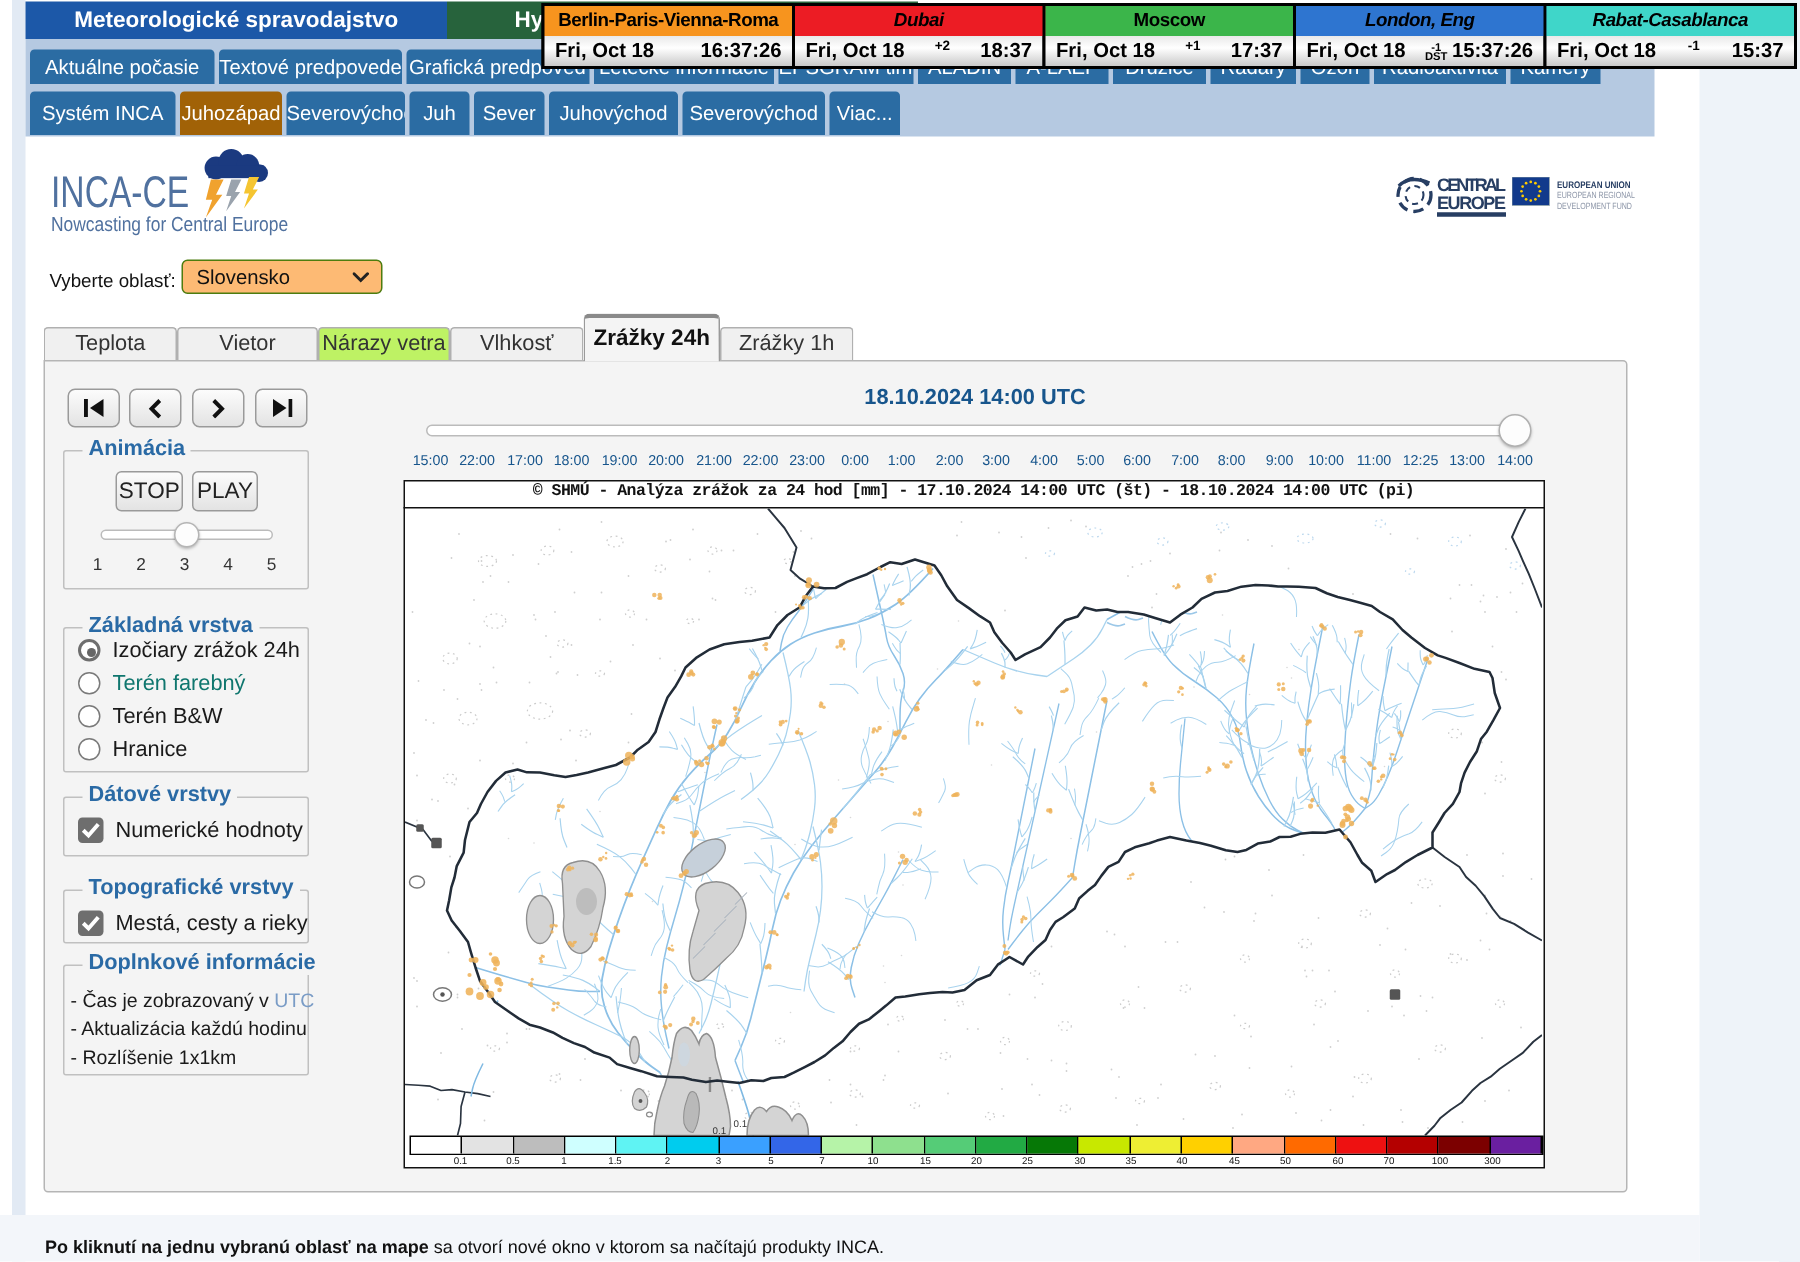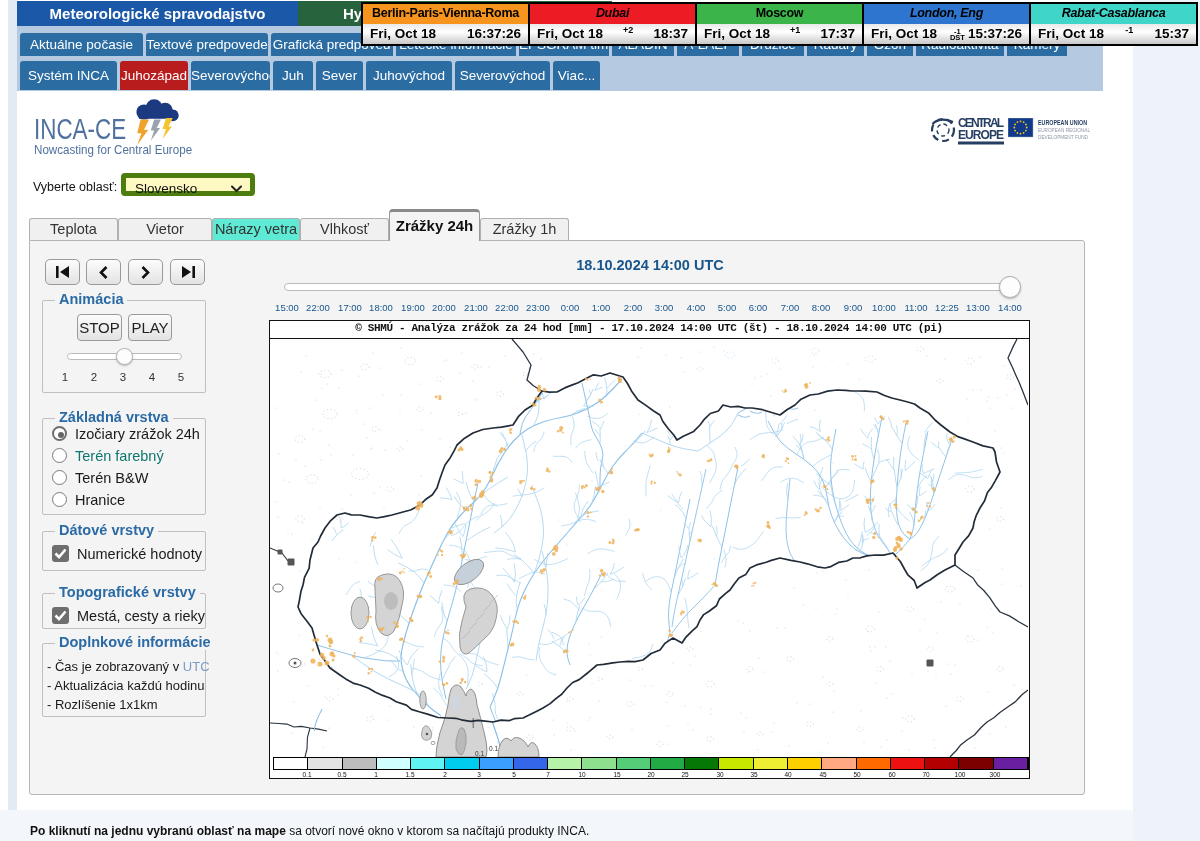--- a/index.html
+++ b/index.html
@@ -18,21 +18,21 @@
 <div class="abs" style="left:396px;top:33px;width:120px;height:23px;background:#2b6ca3;color:#fff;font-size:13.5px;text-align:center;line-height:23px;border-radius:3px 3px 0 0;overflow:hidden;white-space:nowrap">Letecké informácie</div>
 <div class="abs" style="left:519px;top:33px;width:90px;height:23px;background:#2b6ca3;color:#fff;font-size:13.5px;text-align:center;line-height:23px;border-radius:3px 3px 0 0;overflow:hidden;white-space:nowrap">EPSGRAM tlm.</div>
 <div class="abs" style="left:612px;top:33px;width:62px;height:23px;background:#2b6ca3;color:#fff;font-size:13.5px;text-align:center;line-height:23px;border-radius:3px 3px 0 0;overflow:hidden;white-space:nowrap">ALADIN</div>
 <div class="abs" style="left:677px;top:33px;width:62px;height:23px;background:#2b6ca3;color:#fff;font-size:13.5px;text-align:center;line-height:23px;border-radius:3px 3px 0 0;overflow:hidden;white-space:nowrap">A-LAEF</div>
 <div class="abs" style="left:742px;top:33px;width:62px;height:23px;background:#2b6ca3;color:#fff;font-size:13.5px;text-align:center;line-height:23px;border-radius:3px 3px 0 0;overflow:hidden;white-space:nowrap">Družice</div>
 <div class="abs" style="left:807px;top:33px;width:57px;height:23px;background:#2b6ca3;color:#fff;font-size:13.5px;text-align:center;line-height:23px;border-radius:3px 3px 0 0;overflow:hidden;white-space:nowrap">Radary</div>
 <div class="abs" style="left:867px;top:33px;width:46px;height:23px;background:#2b6ca3;color:#fff;font-size:13.5px;text-align:center;line-height:23px;border-radius:3px 3px 0 0;overflow:hidden;white-space:nowrap">Ozón</div>
 <div class="abs" style="left:916px;top:33px;width:88px;height:23px;background:#2b6ca3;color:#fff;font-size:13.5px;text-align:center;line-height:23px;border-radius:3px 3px 0 0;overflow:hidden;white-space:nowrap">Rádioaktivita</div>
 <div class="abs" style="left:1007px;top:33px;width:60px;height:23px;background:#2b6ca3;color:#fff;font-size:13.5px;text-align:center;line-height:23px;border-radius:3px 3px 0 0;overflow:hidden;white-space:nowrap">Kamery</div>
 <div class="abs" style="left:20px;top:61px;width:97px;height:29px;background:#2b6ca3;color:#fff;font-size:13.5px;text-align:center;line-height:29px;border-radius:3px 3px 0 0;overflow:hidden;white-space:nowrap">Systém INCA</div>
-<div class="abs" style="left:120px;top:61px;width:68px;height:29px;background:#b91c1c;color:#fff;font-size:13.5px;text-align:center;line-height:29px;border-radius:3px 3px 0 0;overflow:hidden;white-space:nowrap">Juhozápad</div>
+<div class="abs" style="left:120px;top:61px;width:68px;height:29px;background:#a16207;color:#fff;font-size:13.5px;text-align:center;line-height:29px;border-radius:3px 3px 0 0;overflow:hidden;white-space:nowrap">Juhozápad</div>
 <div class="abs" style="left:191px;top:61px;width:79px;height:29px;background:#2b6ca3;color:#fff;font-size:13.5px;text-align:center;line-height:29px;border-radius:3px 3px 0 0;overflow:hidden;white-space:nowrap">Severovýchod</div>
 <div class="abs" style="left:273px;top:61px;width:40px;height:29px;background:#2b6ca3;color:#fff;font-size:13.5px;text-align:center;line-height:29px;border-radius:3px 3px 0 0;overflow:hidden;white-space:nowrap">Juh</div>
 <div class="abs" style="left:316px;top:61px;width:47px;height:29px;background:#2b6ca3;color:#fff;font-size:13.5px;text-align:center;line-height:29px;border-radius:3px 3px 0 0;overflow:hidden;white-space:nowrap">Sever</div>
 <div class="abs" style="left:366px;top:61px;width:86px;height:29px;background:#2b6ca3;color:#fff;font-size:13.5px;text-align:center;line-height:29px;border-radius:3px 3px 0 0;overflow:hidden;white-space:nowrap">Juhovýchod</div>
 <div class="abs" style="left:455px;top:61px;width:95px;height:29px;background:#2b6ca3;color:#fff;font-size:13.5px;text-align:center;line-height:29px;border-radius:3px 3px 0 0;overflow:hidden;white-space:nowrap">Severovýchod</div>
 <div class="abs" style="left:553px;top:61px;width:47px;height:29px;background:#2b6ca3;color:#fff;font-size:13.5px;text-align:center;line-height:29px;border-radius:3px 3px 0 0;overflow:hidden;white-space:nowrap">Viac...</div>
 <div class="abs" style="left:361px;top:2px;width:837px;height:44px;border:2px solid #000;background:#000">
 <div style="display:flex;height:20px">
 <div style="flex:1;border-right:2px solid #000;background:#F7941E;color:#000;font-weight:bold;font-size:12.5px;letter-spacing:-0.3px;text-align:center;line-height:19px;overflow:hidden">Berlin-Paris-Vienna-Roma</div>
 <div style="flex:1;border-right:2px solid #000;background:#EC1C24;color:#000;font-weight:bold;font-style:italic;font-size:12.5px;letter-spacing:-0.3px;text-align:center;line-height:19px;overflow:hidden">Dubai</div>
@@ -104,28 +104,28 @@
     <circle cx="7.1" cy="6.4" r="0.9" fill="#ffcc00"></circle>
     <circle cx="9.4" cy="4.1" r="0.9" fill="#ffcc00"></circle>
     <circle cx="12.5" cy="3.3" r="0.9" fill="#ffcc00"></circle>
     <circle cx="15.6" cy="4.1" r="0.9" fill="#ffcc00"></circle>
     <circle cx="17.9" cy="6.4" r="0.9" fill="#ffcc00"></circle>
 <text x="30" y="7" font-family="Liberation Sans,sans-serif" font-size="6.4" font-weight="bold" fill="#273e63" textLength="49" lengthAdjust="spacingAndGlyphs">EUROPEAN UNION</text>
 <text x="30" y="14" font-family="Liberation Sans,sans-serif" font-size="6" fill="#8d96a8" textLength="52" lengthAdjust="spacingAndGlyphs">EUROPEAN REGIONAL</text>
 <text x="30" y="21" font-family="Liberation Sans,sans-serif" font-size="6" fill="#8d96a8" textLength="50" lengthAdjust="spacingAndGlyphs">DEVELOPMENT FUND</text>
 </svg>
 <div class="abs" style="left:33px;top:180px;font-size:12.5px;color:#111">Vyberte oblasť:</div>
-<div class="abs" style="left:121px;top:173px;width:134px;height:23px;border:5px solid #4d7c0f;border-radius:4px;background:#fef9c3;font-size:13.5px;color:#111;line-height:21px;padding-left:9px">Slovensko
+<div class="abs" style="left:121px;top:173px;width:134px;height:23px;border:1px solid #4d7c0f;border-radius:4px;background:#fdba74;font-size:13.5px;color:#111;line-height:21px;padding-left:9px">Slovensko
 <svg style="position:absolute;right:8px;top:7px" width="11" height="8" viewBox="0 0 11 8">
       <path d="M1 1.5 L5.5 6 L10 1.5" stroke="#222" stroke-width="2" fill="none" stroke-linecap="round"></path>
     </svg>
 </div>
 <div class="abs" style="left:29px;top:218px;width:89px;height:22px;background:#f0f0f0;border:1px solid #b0b0b0;border-bottom:none;border-radius:3px 3px 0 0;font-size:14.5px;color:#333;text-align:center;line-height:21px">Teplota</div>
 <div class="abs" style="left:118px;top:218px;width:94px;height:22px;background:#f0f0f0;border:1px solid #b0b0b0;border-bottom:none;border-radius:3px 3px 0 0;font-size:14.5px;color:#333;text-align:center;line-height:21px">Vietor</div>
-<div class="abs" style="left:212px;top:218px;width:88px;height:22px;background:#5eead4;border:1px solid #b0b0b0;border-bottom:none;border-radius:3px 3px 0 0;font-size:14.5px;color:#333;text-align:center;line-height:21px">Nárazy vetra</div>
+<div class="abs" style="left:212px;top:218px;width:88px;height:22px;background:#bef264;border:1px solid #b0b0b0;border-bottom:none;border-radius:3px 3px 0 0;font-size:14.5px;color:#333;text-align:center;line-height:21px">Nárazy vetra</div>
 <div class="abs" style="left:300px;top:218px;width:89px;height:22px;background:#f0f0f0;border:1px solid #b0b0b0;border-bottom:none;border-radius:3px 3px 0 0;font-size:14.5px;color:#333;text-align:center;line-height:21px">Vlhkosť</div>
 <div class="abs" style="left:389px;top:209px;width:91px;height:32px;background:#f4f4f4;border:1px solid #9a9a9a;border-top:3px solid #8a8a8a;border-bottom:none;border-radius:4px 4px 0 0;font-size:15px;font-weight:bold;color:#111;text-align:center;line-height:28px;z-index:5">Zrážky 24h</div>
 <div class="abs" style="left:480px;top:218px;width:89px;height:22px;background:#f0f0f0;border:1px solid #b0b0b0;border-bottom:none;border-radius:3px 3px 0 0;font-size:14.5px;color:#333;text-align:center;line-height:21px">Zrážky 1h</div>
 <div class="abs" style="left:29px;top:240px;width:1056px;height:555px;background:#f4f4f4;border:1px solid #b5b5b5;border-radius:0 3px 3px 3px"></div>
 <div style="position:absolute;width:35px;height:26px;border:1px solid #9a9a9a;border-radius:5px;background:linear-gradient(180deg,#fcfcfc,#e3e3e3);display:flex;align-items:center;justify-content:center;left:45px;top:259px">
     <svg width="14" height="12" viewBox="0 0 14 12">
       <rect x="0" y="0" width="2.6" height="12" fill="#111"></rect>
       <path d="M13 0 L13 12 L4 6 Z" fill="#111"></path>
     </svg>
   </div>

